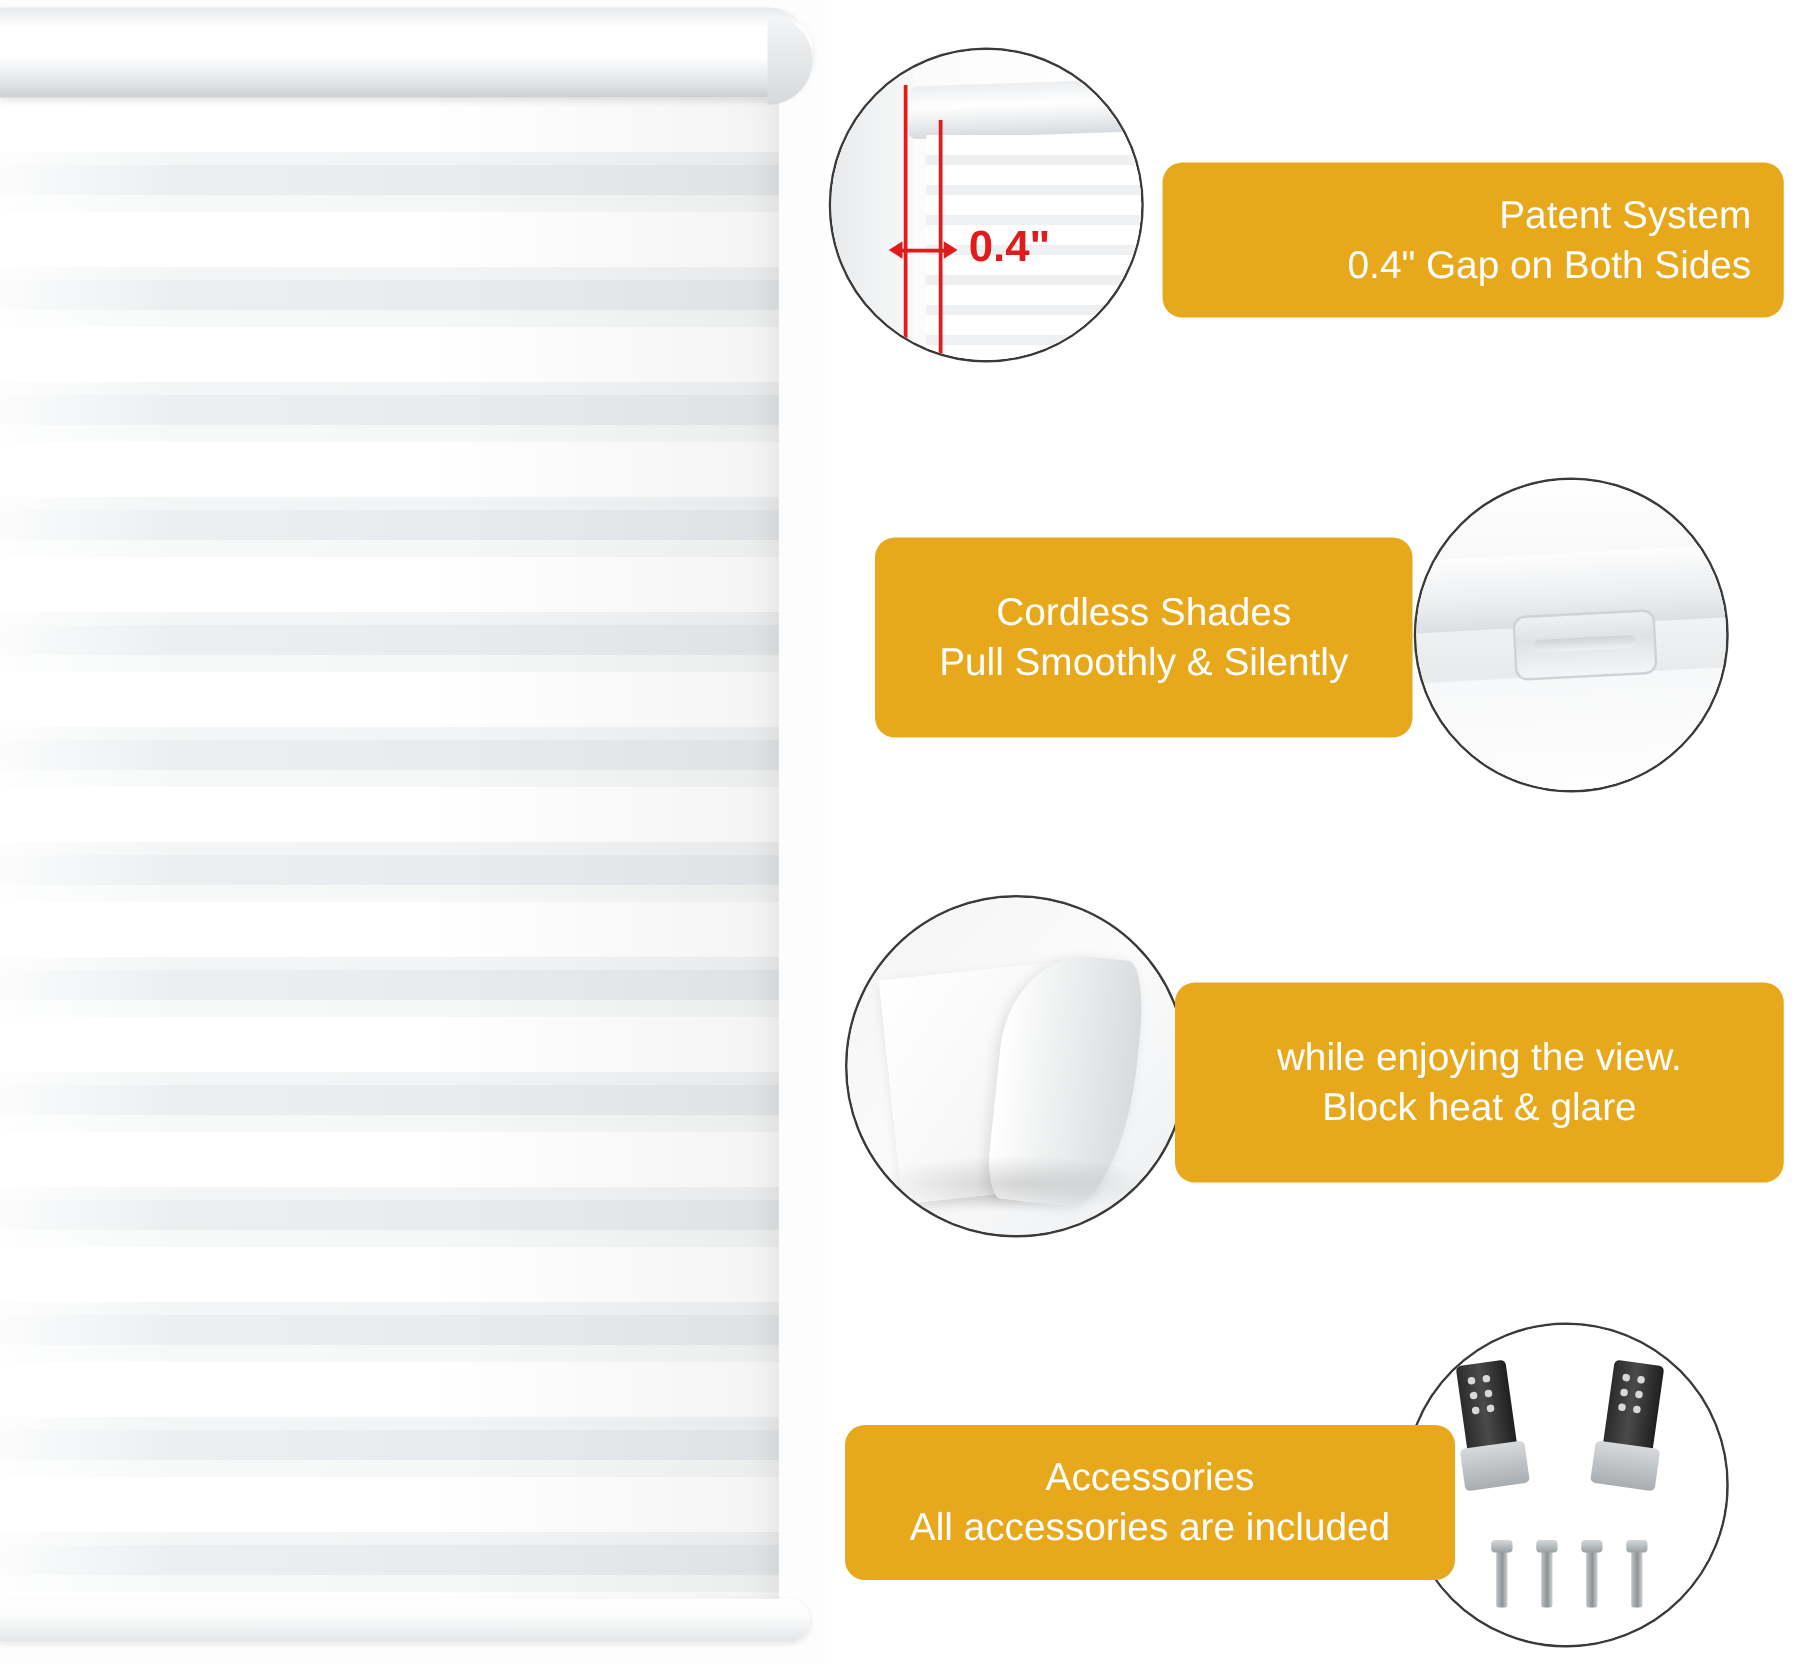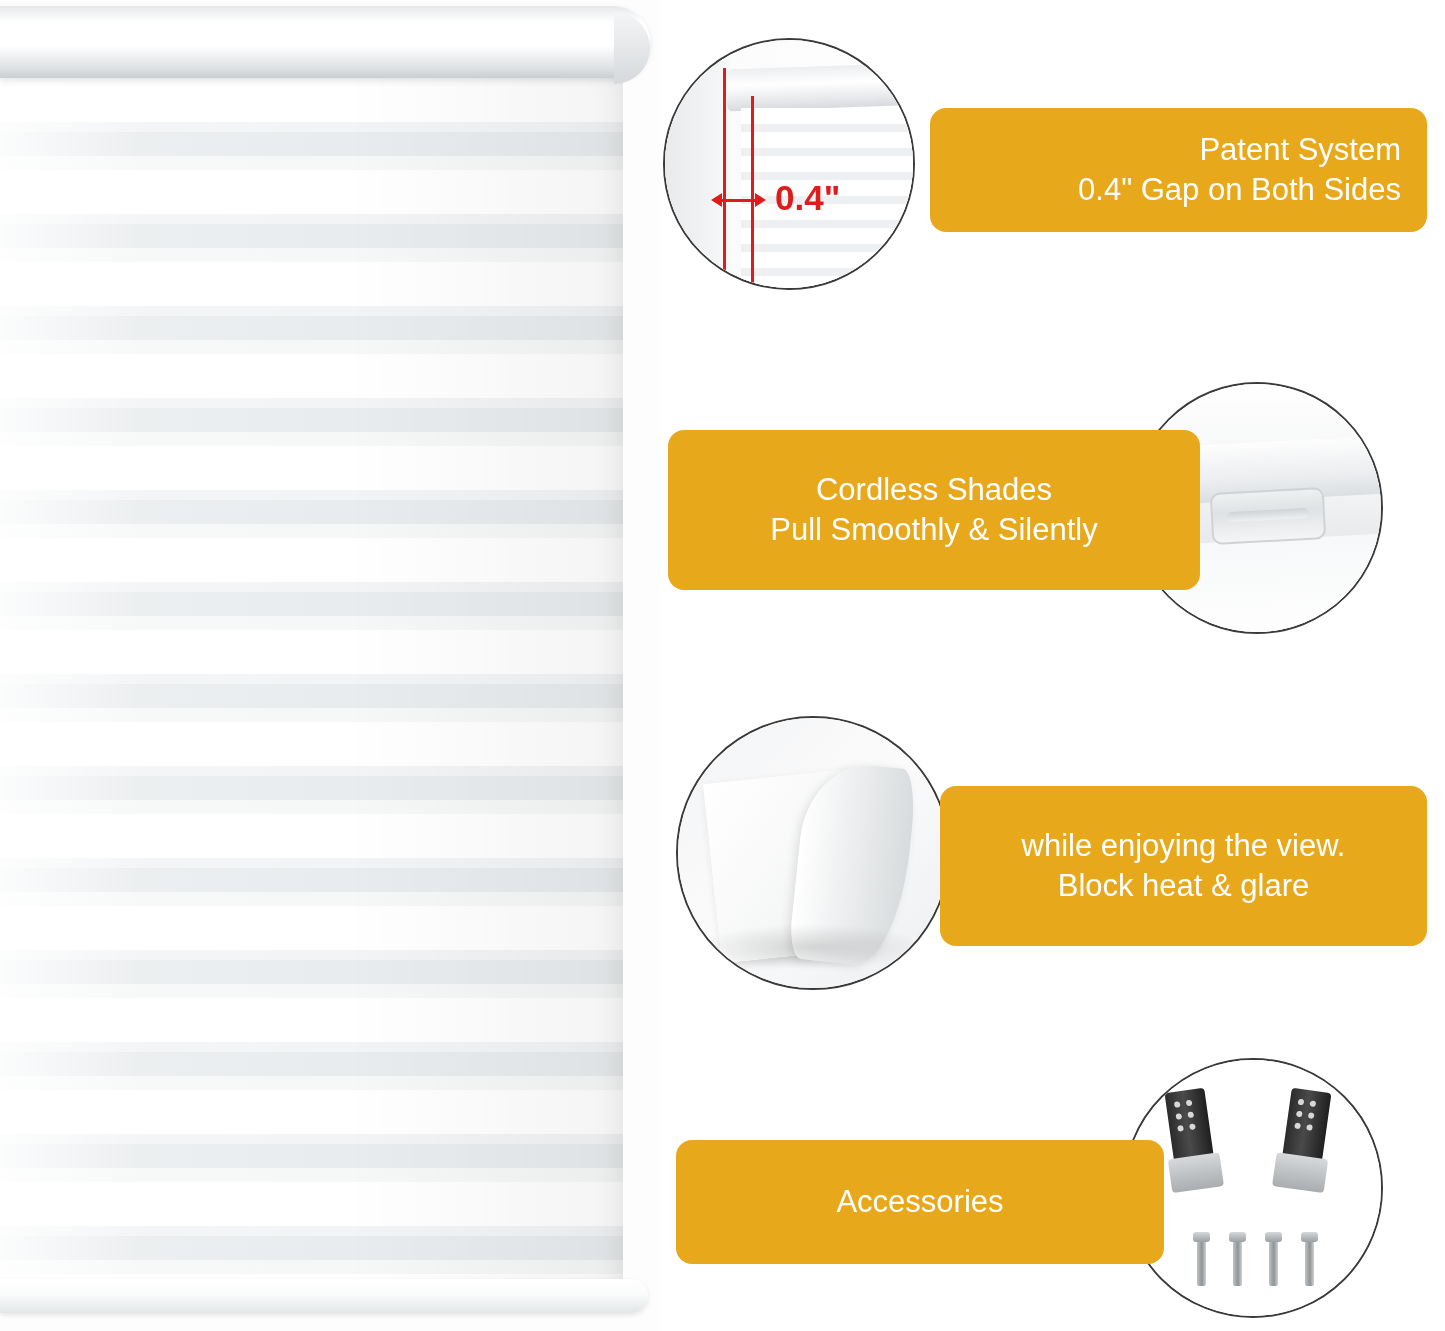--- a/index.html
+++ b/index.html
@@ -151,21 +151,21 @@
     position: absolute; top: 3px; width: 0; height: 0;
     border-top: 7px solid transparent; border-bottom: 7px solid transparent;
   }
   .f1-arrow-l { left: 2px; border-right: 11px solid #e01b1b; }
   .f1-arrow-r { left: 46px; border-left: 11px solid #e01b1b; }
   .f1-measure {
     position: absolute; left: 110px; top: 138px;
     color: #e01b1b; font-size: 35px; font-weight: bold;
     font-family: "Liberation Sans", sans-serif;
   }
-  #callout-1 { left: 930px; top: 108px; width: 497px; height: 124px; }
+  #callout-1 { left: 930px; top: 130px; width: 497px; height: 124px; }
 
   
   #circle-2 { left: 1131px; top: 382px; width: 248px; height: 248px; }
   .f2-bg {
     position: absolute; inset: 0;
     background: linear-gradient(to bottom, #ffffff 0%, #f2f3f4 44%, #e8eaec 62%, #fafbfb 100%);
   }
   .f2-rail {
     position: absolute; left: -10px; top: 58px; width: 280px; height: 58px;
     background: linear-gradient(to bottom, #fdfdfd, #eceef0 60%, #dcdfe2);
@@ -182,21 +182,21 @@
     content:"";
     position:absolute; left:14px; top:18px; width:82px; height:10px;
     border-radius:5px;
     background: linear-gradient(to bottom, #cfd3d6, #eef0f1);
   }
   .f2-lower {
     position: absolute; left: -10px; top: 156px; width: 280px; height: 110px;
     background: linear-gradient(to bottom, #f7f8f9, #ffffff);
     transform: rotate(-3deg);
   }
-  #callout-2 { left: 668px; top: 430px; width: 532px; height: 160px; }
+  #callout-2 { left: 700px; top: 430px; width: 430px; height: 160px; }
 
   
   #circle-3 { left: 676px; top: 716px; width: 270px; height: 270px; }
   .f3-bg { position:absolute; inset:0; background: linear-gradient(135deg, #f3f4f5 0%, #fbfbfc 50%, #eceeef 100%); }
   .f3-sheet {
     position: absolute; left: 34px; top: 58px; width: 150px; height: 180px;
     background: linear-gradient(to bottom right, #ffffff, #f0f1f2);
     transform: rotate(-6deg);
     box-shadow: 2px 4px 10px rgba(0,0,0,0.12);
   }
@@ -336,14 +336,15 @@
       <div class="foot"></div>
     </div>
 
     <div class="screw" id="screw-1"></div>
     <div class="screw" id="screw-2"></div>
     <div class="screw" id="screw-3"></div>
     <div class="screw" id="screw-4"></div>
   </div>
   <div class="callout center-align" id="callout-4">
     <div class="line">Accessories</div>
+    <div class="line">All accessories are included</div>
   </div>
 </div>
 
 </body></html>

